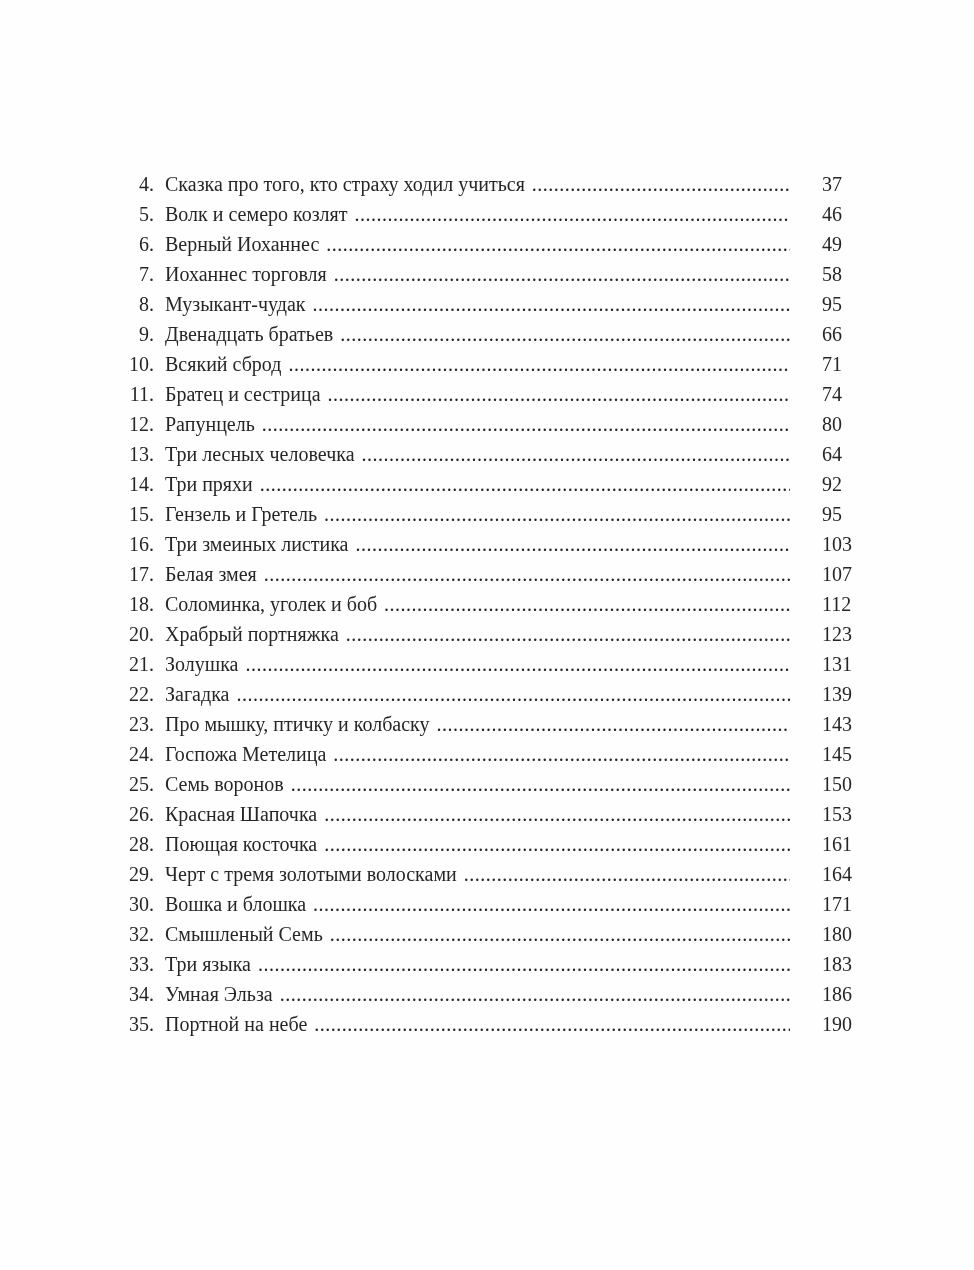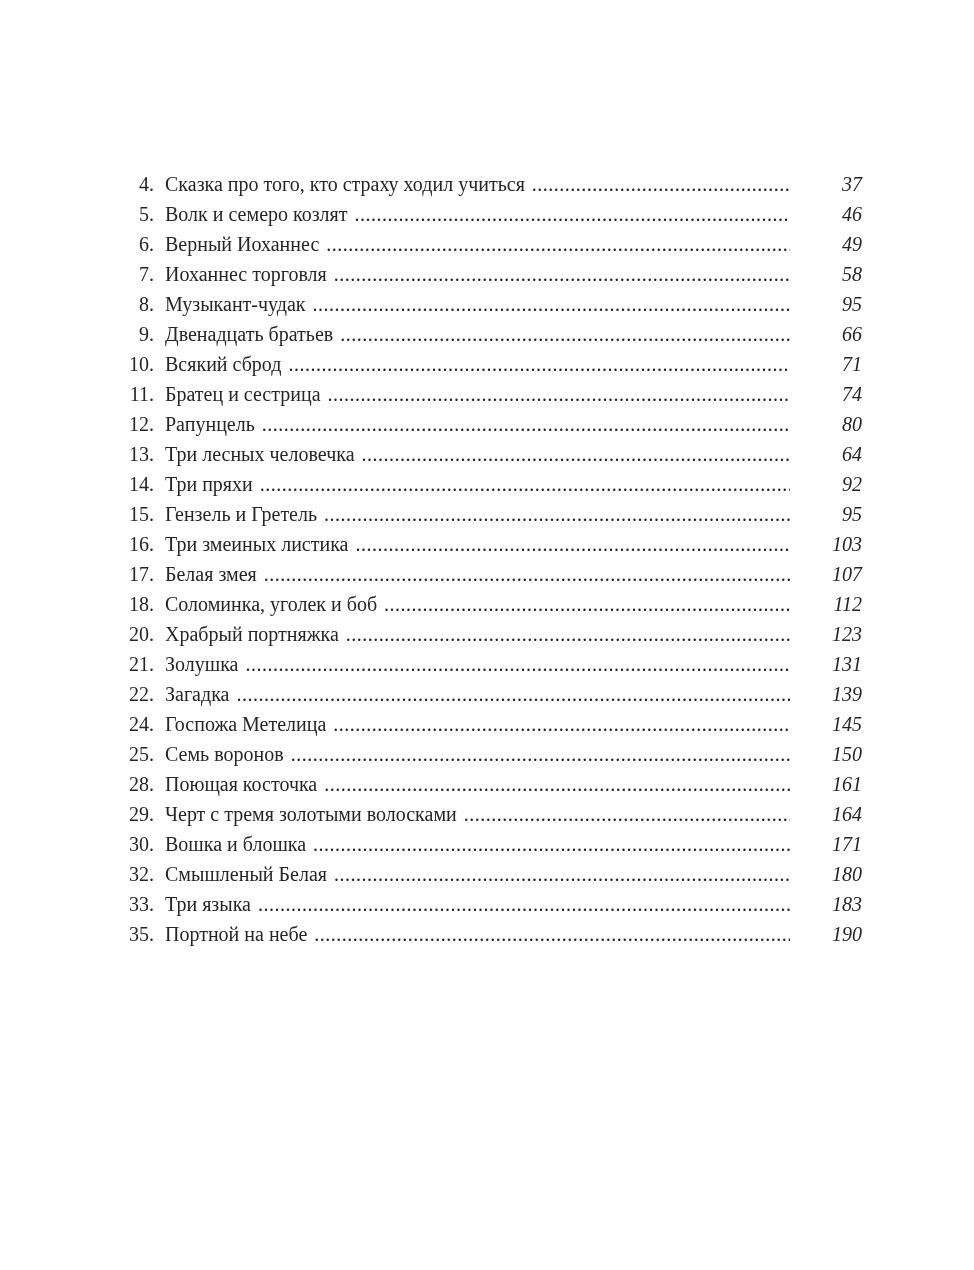--- a/index.html
+++ b/index.html
@@ -45,22 +45,20 @@
     margin-left: 7px;
     letter-spacing: 0.5px;
     min-width: 0;
   }
   .leader::after {
     content: "..................................................................................................................................................................................";
   }
   .pageno {
     flex: 0 0 40px;
     margin-left: 32px;
-    text-align: right;
-    font-style: italic;
   }
 </style>
 </head>
 <body>
 
 <div class="page">
   <div class="toc">
       <div class="row">
         <span class="num">4.</span>
         <span class="title">Сказка про того, кто страху ходил учиться</span>
@@ -163,60 +161,78 @@
         <span class="leader"></span>
         <span class="pageno">131</span>
       </div>
       <div class="row">
         <span class="num">22.</span>
         <span class="title">Загадка</span>
         <span class="leader"></span>
         <span class="pageno">139</span>
       </div>
       <div class="row">
+        <span class="num">23.</span>
+        <span class="title">Про мышку, птичку и колбаску</span>
+        <span class="leader"></span>
+        <span class="pageno">143</span>
+      </div>
+      <div class="row">
         <span class="num">24.</span>
         <span class="title">Госпожа Метелица</span>
         <span class="leader"></span>
         <span class="pageno">145</span>
       </div>
       <div class="row">
         <span class="num">25.</span>
         <span class="title">Семь воронов</span>
         <span class="leader"></span>
         <span class="pageno">150</span>
       </div>
       <div class="row">
+        <span class="num">26.</span>
+        <span class="title">Красная Шапочка</span>
+        <span class="leader"></span>
+        <span class="pageno">153</span>
+      </div>
+      <div class="row">
         <span class="num">28.</span>
         <span class="title">Поющая косточка</span>
         <span class="leader"></span>
         <span class="pageno">161</span>
       </div>
       <div class="row">
         <span class="num">29.</span>
         <span class="title">Черт с тремя золотыми волосками</span>
         <span class="leader"></span>
         <span class="pageno">164</span>
       </div>
       <div class="row">
         <span class="num">30.</span>
         <span class="title">Вошка и блошка</span>
         <span class="leader"></span>
         <span class="pageno">171</span>
       </div>
       <div class="row">
         <span class="num">32.</span>
-        <span class="title">Смышленый Белая</span>
+        <span class="title">Смышленый Семь</span>
         <span class="leader"></span>
         <span class="pageno">180</span>
       </div>
       <div class="row">
         <span class="num">33.</span>
         <span class="title">Три языка</span>
         <span class="leader"></span>
         <span class="pageno">183</span>
+      </div>
+      <div class="row">
+        <span class="num">34.</span>
+        <span class="title">Умная Эльза</span>
+        <span class="leader"></span>
+        <span class="pageno">186</span>
       </div>
       <div class="row">
         <span class="num">35.</span>
         <span class="title">Портной на небе</span>
         <span class="leader"></span>
         <span class="pageno">190</span>
       </div>
     </div>
 </div>
 

